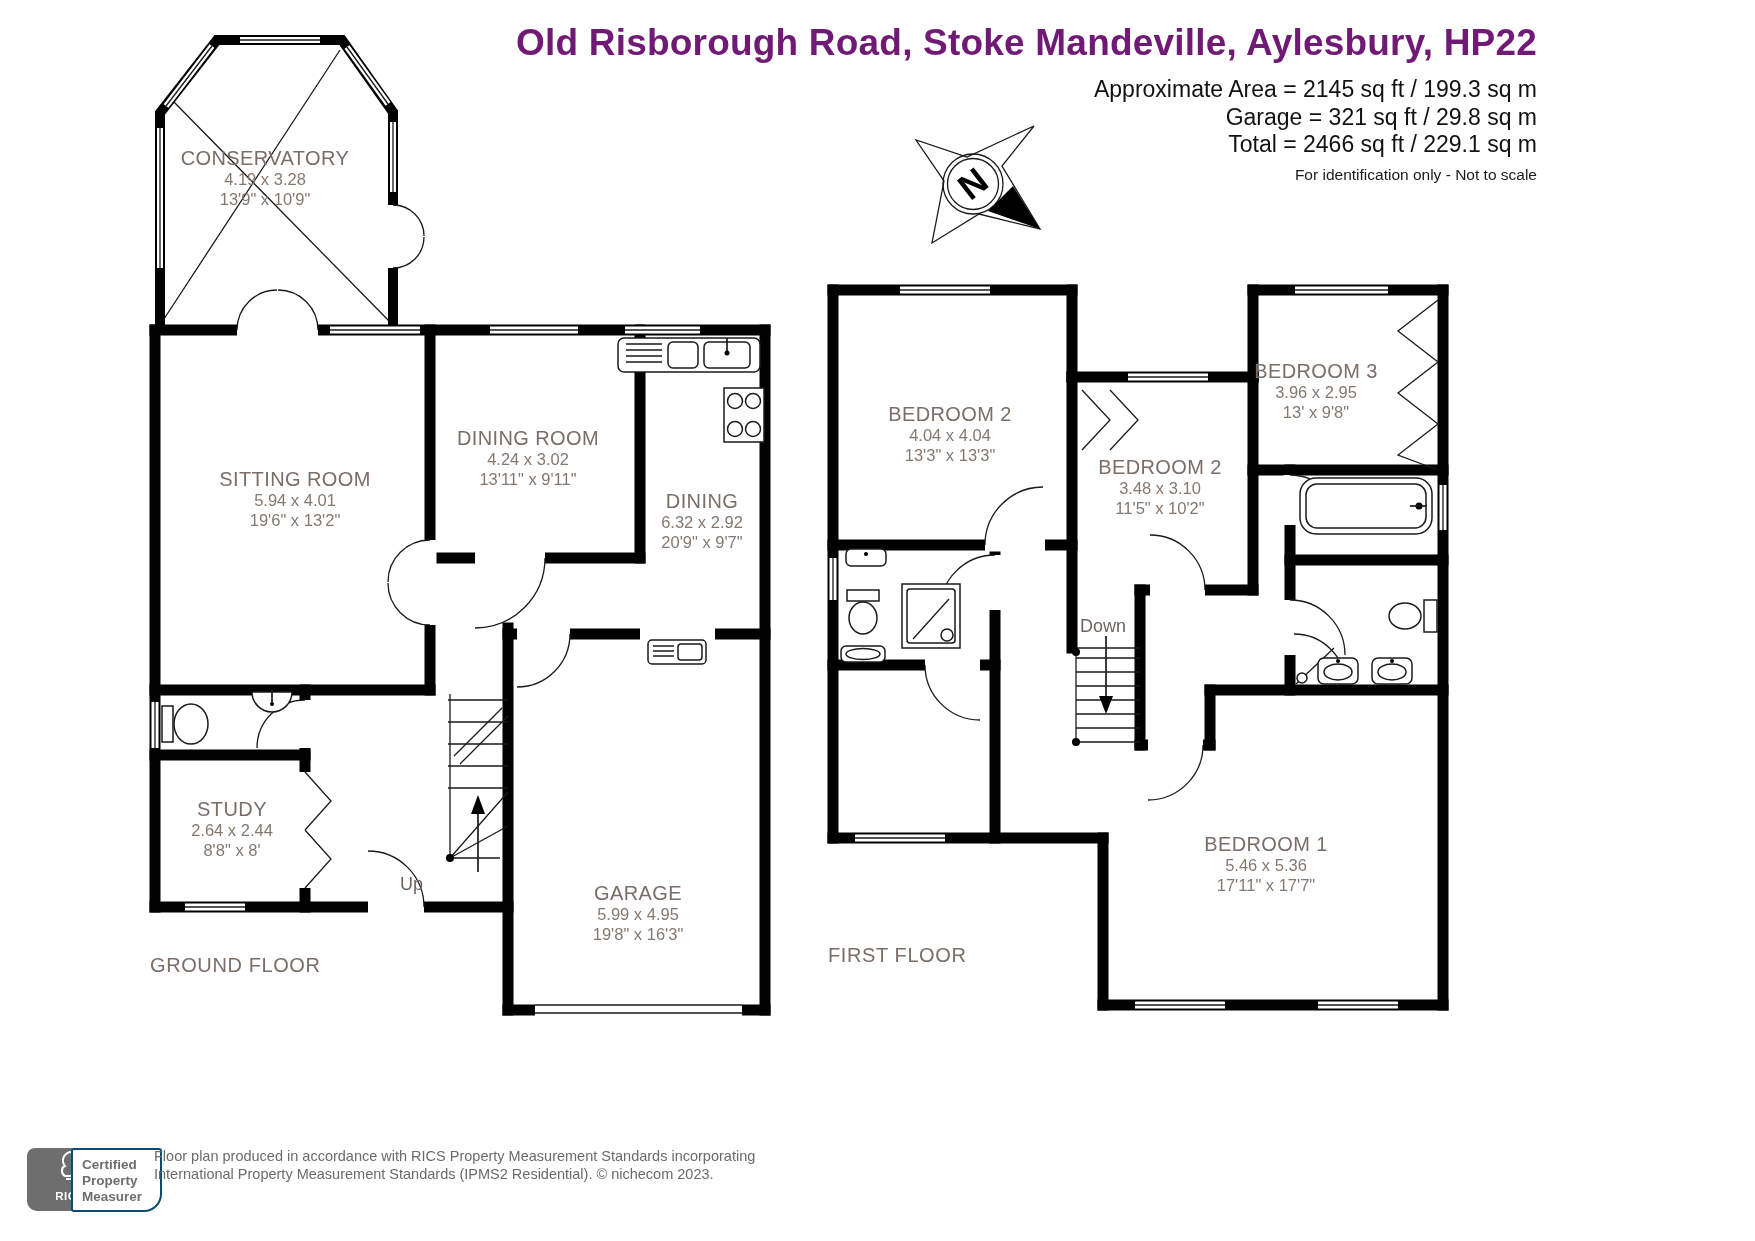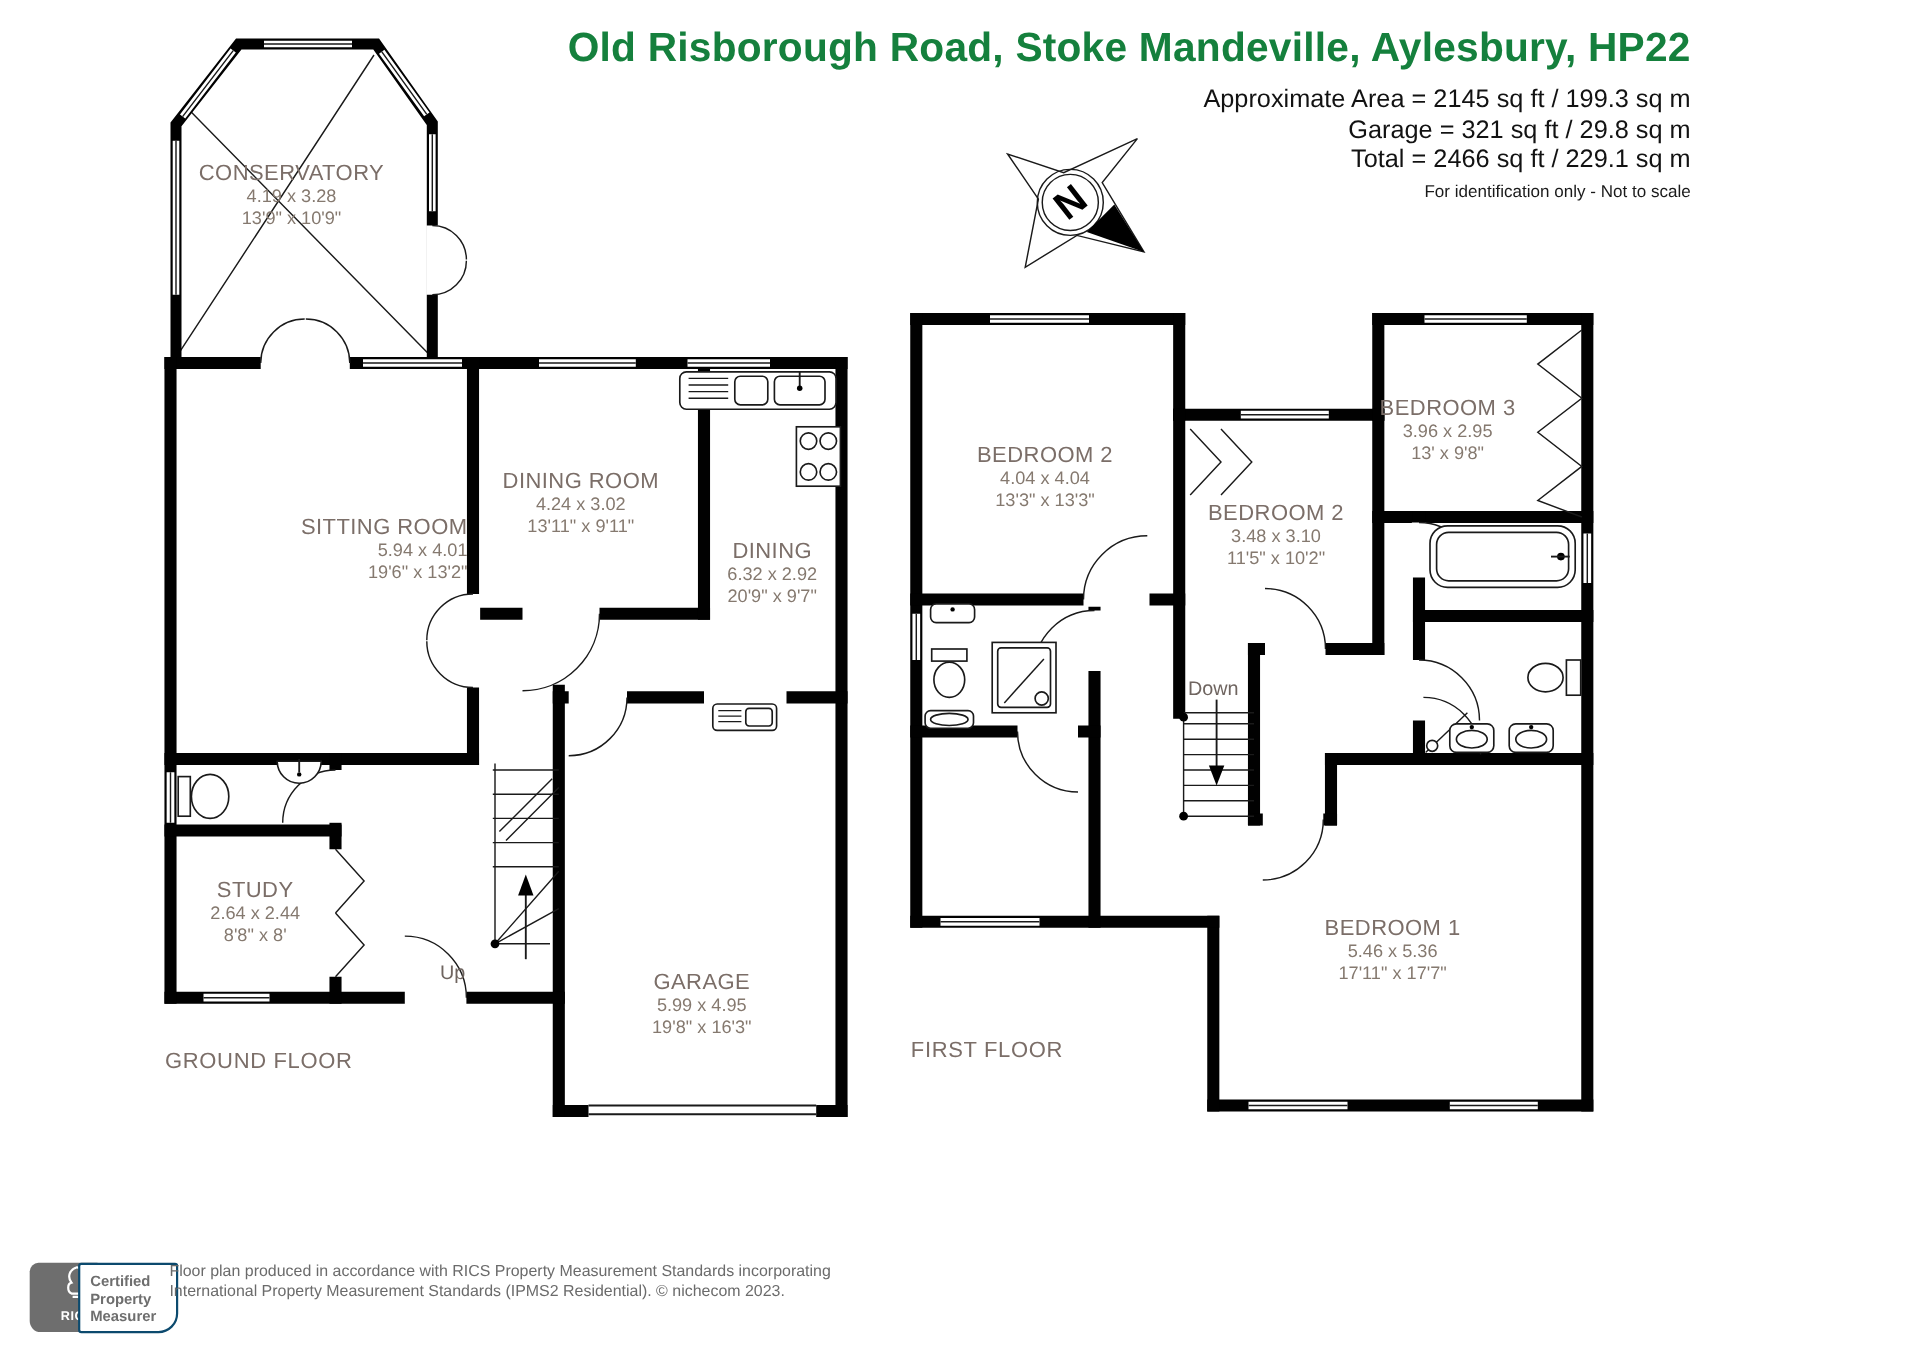--- a/index.html
+++ b/index.html
@@ -10,21 +10,21 @@
   .w10{stroke:#010101;stroke-width:10;fill:none;stroke-linecap:square;}
   .cut{stroke:#ffffff;stroke-width:13;fill:none;stroke-linecap:butt;}
   .cut11{stroke:#ffffff;stroke-width:11;fill:none;stroke-linecap:butt;}
   .wcut{stroke:#ffffff;stroke-width:7;fill:none;stroke-linecap:butt;}
   .wcut6{stroke:#ffffff;stroke-width:6;fill:none;stroke-linecap:butt;}
   .thin{stroke:#1a1a1a;stroke-width:1.3;fill:none;}
   .thin16{stroke:#1a1a1a;stroke-width:1.7;fill:none;}
   .fix{fill:#ffffff;stroke:#1a1a1a;stroke-width:1.5;}
   .dot{fill:#000;stroke:none;}
   .title{position:absolute;top:22px;right:218px;font-size:37px;font-weight:bold;
-         color:#15803d;white-space:nowrap;letter-spacing:.2px;}
+         color:#701a75;white-space:nowrap;letter-spacing:.2px;}
   .area-block{position:absolute;top:76px;right:218px;text-align:right;color:#121212;}
   .area-line{font-size:23px;line-height:27.5px;}
   .area-note{font-size:15.5px;margin-top:7px;color:#1a1a1a;}
   .room-label{position:absolute;width:260px;text-align:center;color:#7b6e68;}
   .room-name{font-size:20px;line-height:22px;letter-spacing:.4px;display:block;}
   .room-dim{font-size:16.5px;line-height:20px;color:#85796f;display:block;}
   .floor-label{position:absolute;font-size:20px;letter-spacing:.6px;color:#7b6e68;}
   .stair-label{position:absolute;font-size:18px;color:#6f6560;}
   .footer-logo{position:absolute;left:27px;top:1148px;width:42px;height:63px;
                background:#6e6e6e;border-radius:8px 3px 3px 10px;text-align:center;padding-left:22px;}
@@ -241,21 +241,21 @@
     <div class="area-line">Garage = 321 sq ft / 29.8 sq m</div>
     <div class="area-line">Total = 2466 sq ft / 229.1 sq m</div>
     <div class="area-note">For identification only - Not to scale</div>
   </div>
 
   <div class="room-label" style="left:135px;top:147px;">
     <span class="room-name">CONSERVATORY</span>
     <span class="room-dim">4.19 x 3.28</span>
     <span class="room-dim">13'9" x 10'9"</span>
   </div>
-  <div class="room-label" style="left:165px;top:468px;text-align:right;">
+  <div class="room-label" style="left:165px;top:468px;">
     <span class="room-name">SITTING ROOM</span>
     <span class="room-dim">5.94 x 4.01</span>
     <span class="room-dim">19'6" x 13'2"</span>
   </div>
   <div class="room-label" style="left:398px;top:427px;">
     <span class="room-name">DINING ROOM</span>
     <span class="room-dim">4.24 x 3.02</span>
     <span class="room-dim">13'11" x 9'11"</span>
   </div>
   <div class="room-label" style="left:572px;top:490px;">

